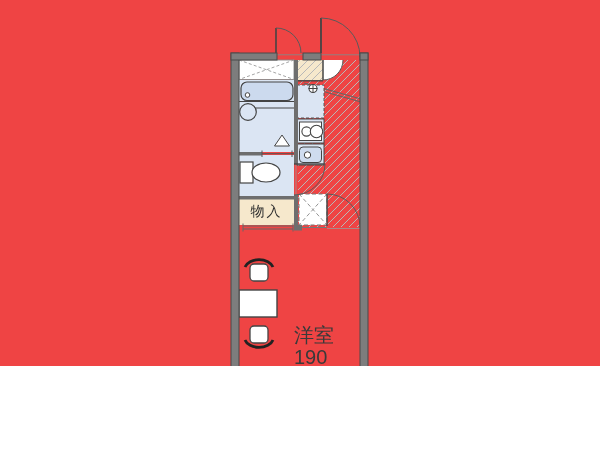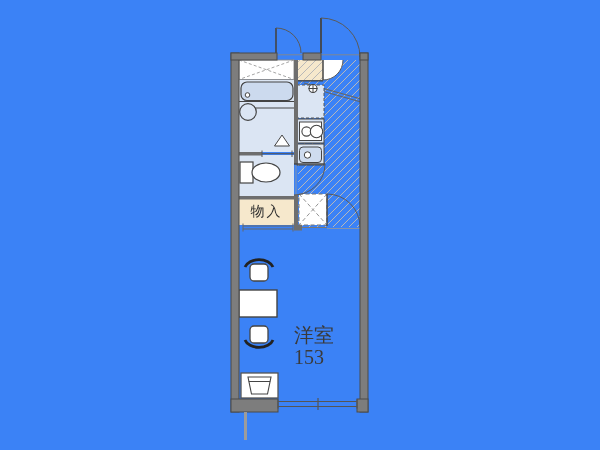--- a/index.html
+++ b/index.html
@@ -1,18 +1,18 @@
 <!DOCTYPE html>
 <html><head>
 <meta charset="utf-8">
 <style>
   html,body{margin:0;padding:0;background:#ffffff;}
   .stage{
-    position:relative;width:600px;height:450px;background:#3b82f6;overflow:hidden;
-    font-family:Liberation Serif, serif;
+    position:relative;width:600px;height:366px;background:#ef4444;overflow:hidden;
+    font-family:Liberation Sans, sans-serif;
   }
   .stage svg{position:absolute;left:0;top:0;}
   .label{position:absolute;color:#333;}
   .label-storage{
     left:239px;top:199px;width:55px;height:26px;
     display:flex;align-items:center;justify-content:center;
     font-size:14px;letter-spacing:2px;color:#2e2e2e;font-weight:500;
   }
   .label-room{
     left:294px;top:284px;line-height:22px;font-size:20px;color:#3a3a3a;margin-top:40px;
@@ -180,16 +180,16 @@
     <line x1="357" y1="399.5" x2="357" y2="408.5" stroke="#555555" stroke-width="1.2"></line>
     <line x1="318" y1="398" x2="318" y2="410" stroke="#555555" stroke-width="1.2"></line>
   </g>
 
   <rect x="244" y="412" width="3" height="28" fill="#9c9c9c"></rect>
 </svg>
 
 <div class="label label-storage">物入</div>
 <div class="label label-room">
   <div>洋室</div>
-  <div>153</div>
+  <div>190</div>
 </div>
 
 </div>
 
 </body></html>

